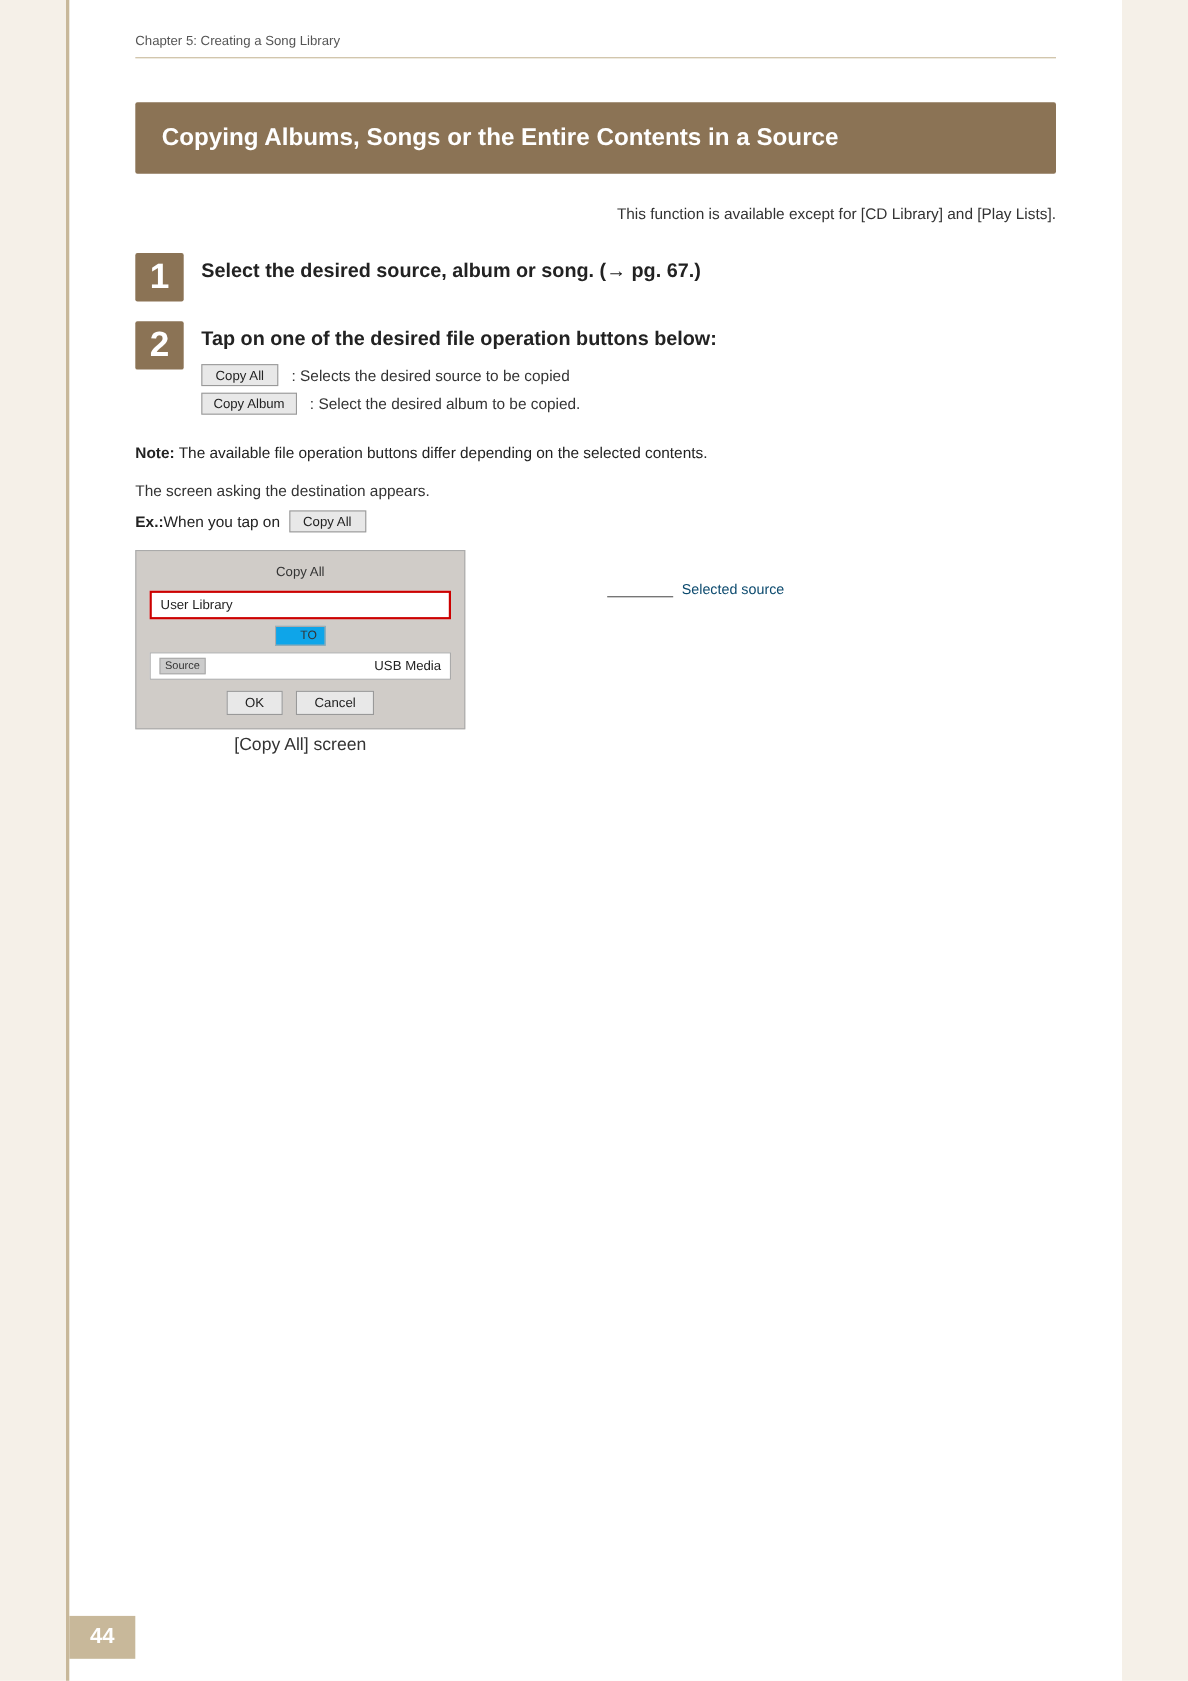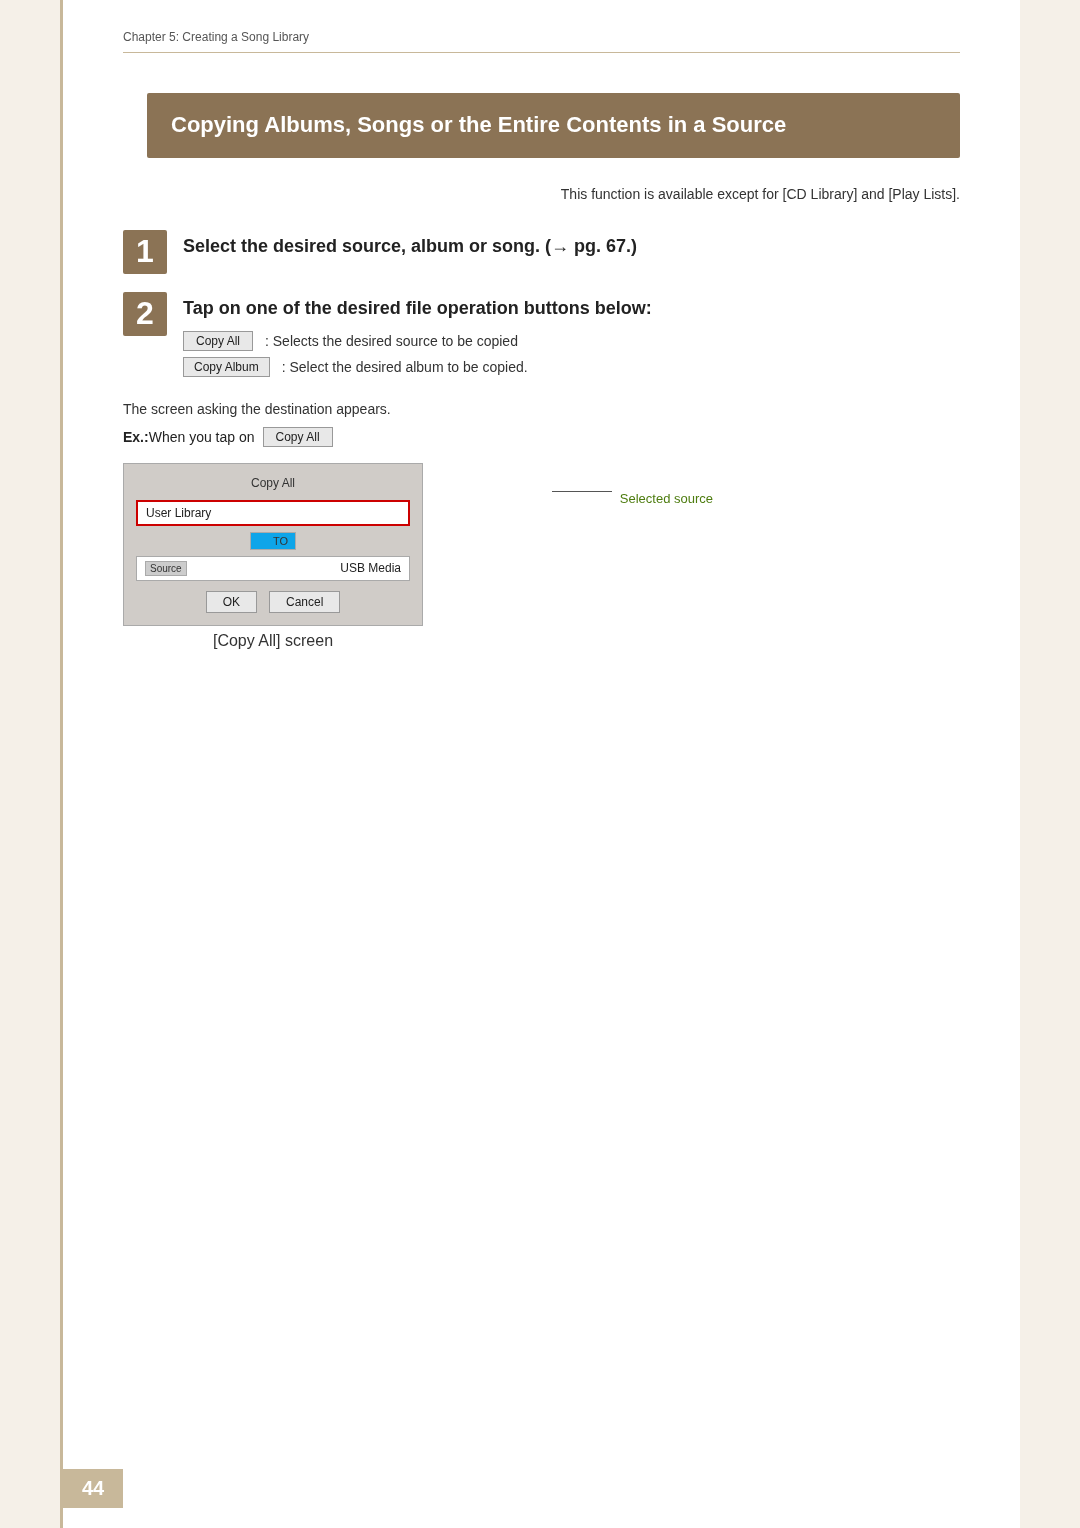--- a/index.html
+++ b/index.html
@@ -30,21 +30,20 @@
       padding-bottom: 8px;
       margin-bottom: 40px;
     }
 
     .section-title-box {
       background: #8b7355;
       color: #fff;
       padding: 18px 24px;
       margin-bottom: 28px;
       border-radius: 2px;
-      margin-left: 24px;
     }
 
     .section-title-box h2 {
       font-size: 22px;
       font-weight: bold;
       line-height: 1.3;
     }
 
     .intro-text {
       font-size: 14px;
@@ -208,23 +207,23 @@
       font-size: 12px;
       cursor: pointer;
       color: #222;
     }
 
     .selected-source-annotation {
       position: absolute;
       right: -130px;
       top: 28px;
       display: flex;
-      align-items: flex-start;
+      align-items: flex-end;
       font-size: 13px;
-      color: #4d7c0f;
+      color: #0c4a6e;
       white-space: nowrap;
     }
 
     .annotation-line {
       width: 60px;
       height: 1px;
       background: #555;
       margin-right: 8px;
     }
 
@@ -296,20 +295,23 @@
         <div class="button-row">
           <div class="ui-button">Copy Album</div>
           <span class="button-desc">: Select the desired album to be copied.</span>
         </div>
 
 
       </div>
     </div>
   </div>
 
+  <div class="note-section">
+    <span class="note-bold">Note:</span><span> The available file operation buttons differ depending on the selected contents.</span>
+  </div>
 
   <p class="screen-desc">The screen asking the destination appears.</p>
 
   <div class="ex-line">
     <span class="ex-bold">Ex.:</span>
     <span style="margin-right:8px;"> When you tap on</span>
     <div class="ui-button">Copy All</div>
   </div>
 
   <div class="dialog-wrapper">

